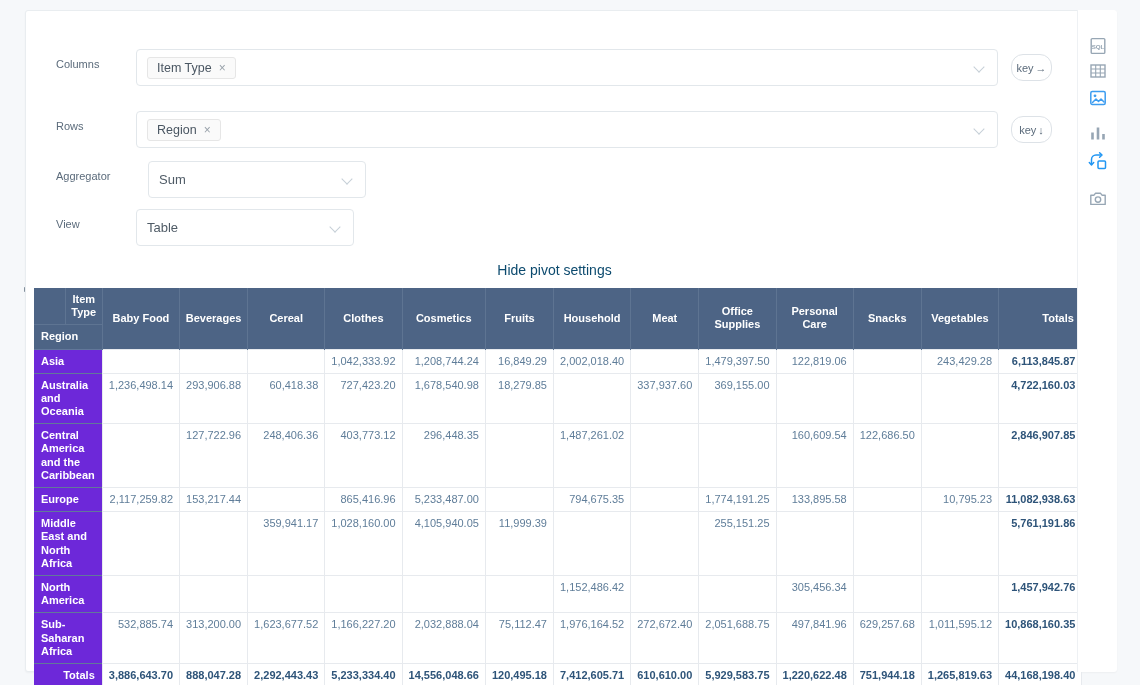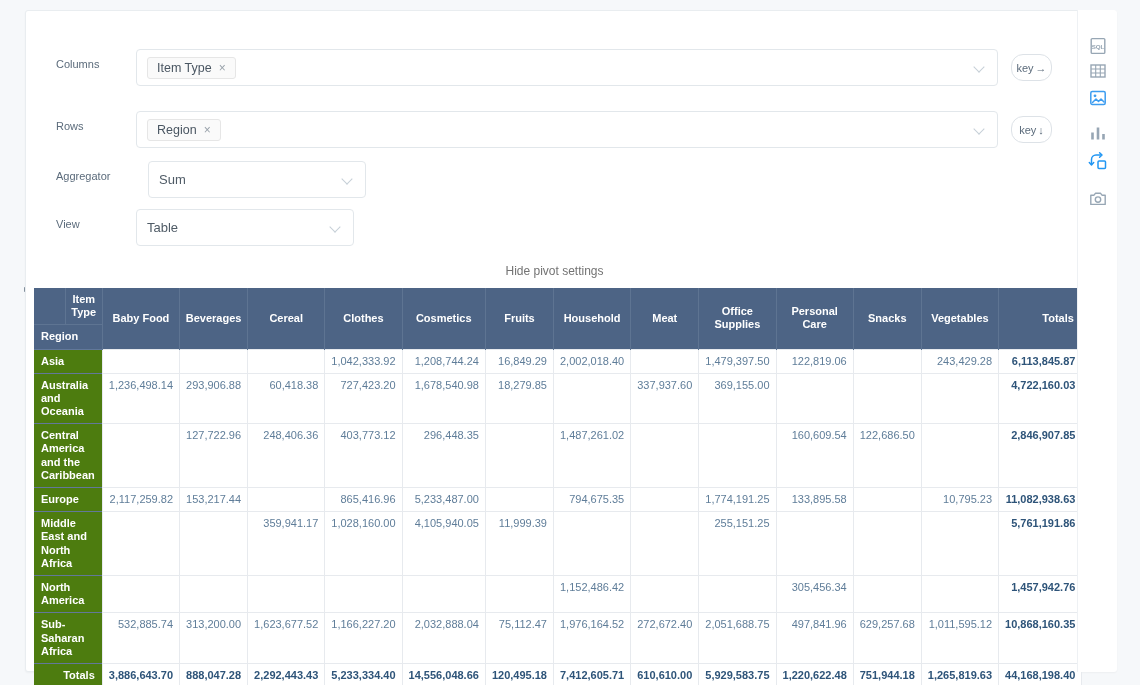--- a/index.html
+++ b/index.html
@@ -23,38 +23,38 @@
          border:1px solid #e6e6e6; border-radius:3px; padding:3px 9px;
          font-size:12.5px; color:#4a5662; cursor:default; }
   .tag .tag-x { font-size:12px; color:#98a1aa; cursor:pointer; line-height:1; }
   .key-btn { position:absolute; top:5px; width:41px; height:27px; background:#fff;
          border:1px solid #dde2e7; border-radius:12px; color:#5b6b7b; font-size:11px;
          display:flex; align-items:center; justify-content:center; gap:2px;
          font-family:"Liberation Sans", sans-serif; cursor:pointer; }
   .key-btn .key-arrow { font-size:11px; }
 
   .hide-link-wrap { position:absolute; left:8px; top:250px; width:1041px; text-align:center; }
-  .hide-link { font-size:12px; color:#737373; cursor:pointer; }
+  .hide-link { font-size:14px; color:#0c4a6e; cursor:pointer; }
 
   
   .pvt { position:absolute; left:8px; top:277px; width:1038px; border-collapse:collapse;
          font-size:11px; }
   .pvt th, .pvt td { line-height:1.2; }
   .pvt thead th { background:#4d6485; color:#fff; font-weight:bold; }
   .pvt thead tr:first-child { height:36px; }
   .pvt thead tr:nth-child(2) { height:25px; }
   th.corner-blank { width:44px; border-bottom:1px solid #5e7492; }
   th.axis-col { width:40px; border-left:1px solid #5e7492; border-bottom:1px solid #5e7492;
                 text-align:center; padding:3px 2px; font-size:11px; }
   th.col-label { text-align:center; vertical-align:middle; padding:6px 4px;
                  border-left:1px solid #5e7492; white-space:normal; }
   th.totals-h { text-align:right; vertical-align:middle; padding:6px 8px;
                 border-left:1px solid #5e7492; }
   th.axis-row { text-align:left; padding:4px 7px; }
-  .pvt tbody th.row-label { background:#4d7c0f; color:#fff; text-align:left;
+  .pvt tbody th.row-label { background:#6d28d9; color:#fff; text-align:left;
         vertical-align:top; padding:5px 7px; border-top:1px solid #62789a;
         white-space:normal; font-weight:bold; }
   .pvt tbody td { background:#fff; border:1px solid #e7eaee; text-align:right;
         vertical-align:top; padding:5px 6px; color:#5f7d99; white-space:nowrap; }
   .pvt tbody td.row-total { font-weight:bold; color:#2e5479; }
   .pvt tbody tr.totals-row td { font-weight:bold; color:#2e5479; }
   .pvt tbody tr.totals-row th { text-align:right; }
 
   
   .side-rail { position:absolute; right:0; top:0; bottom:0; width:40px;

